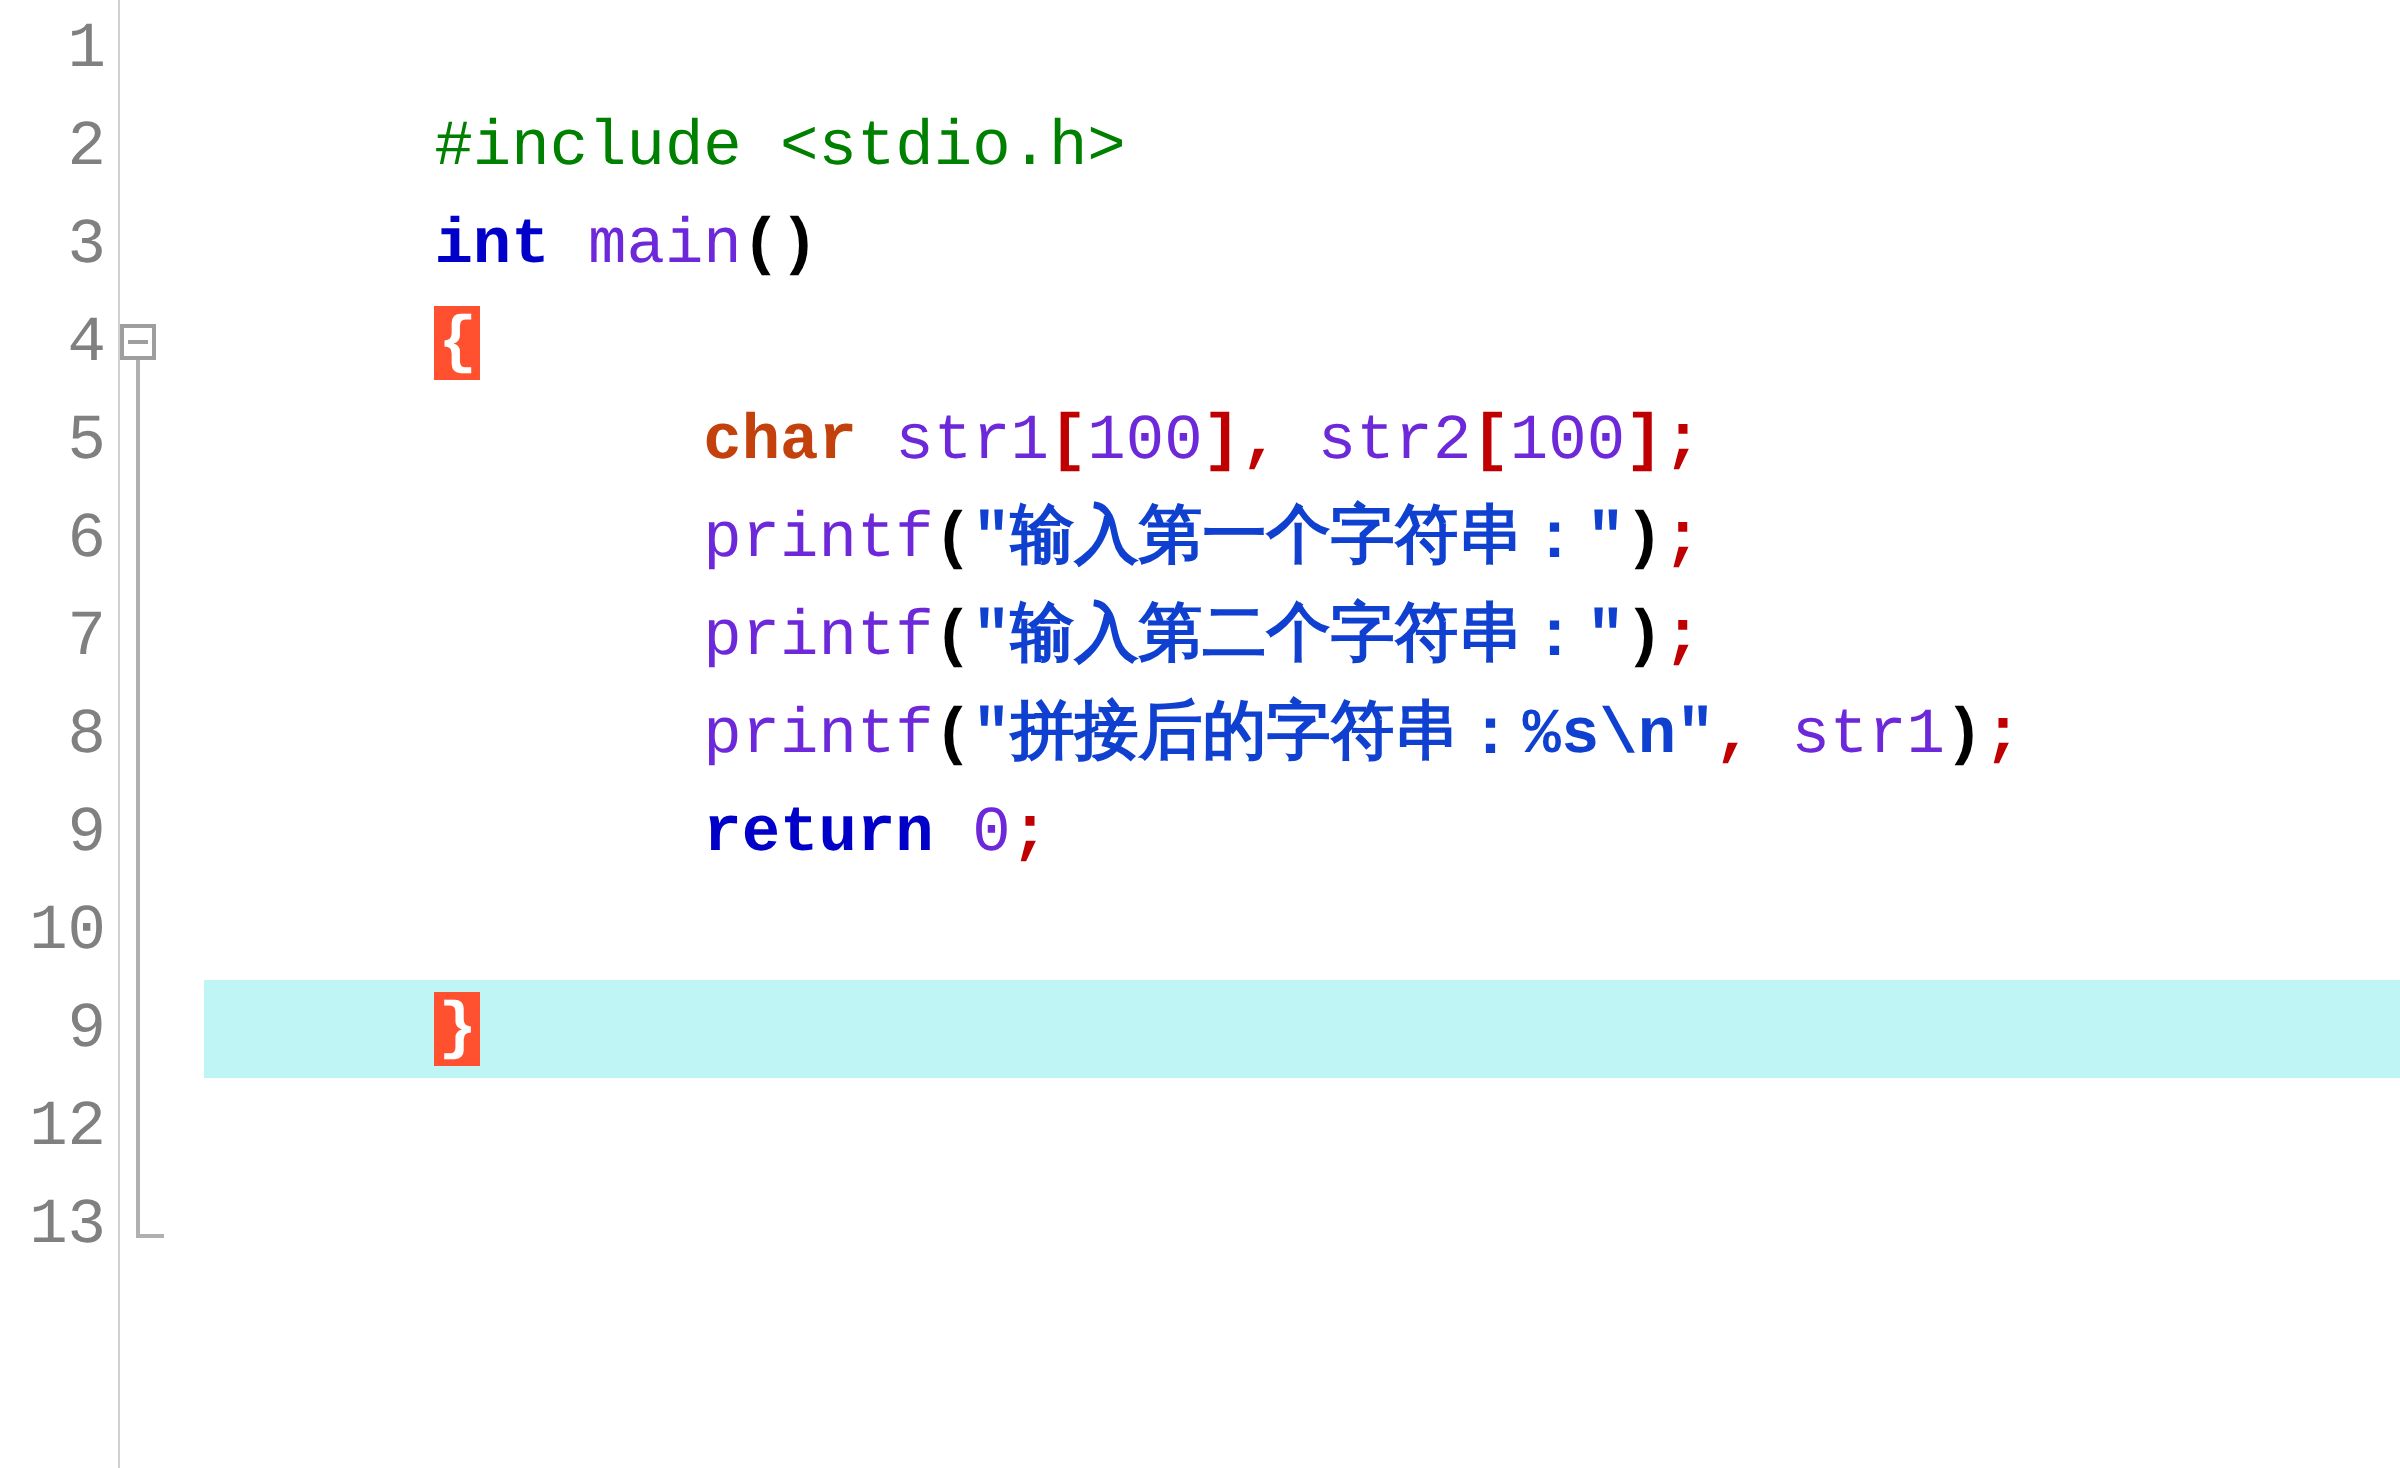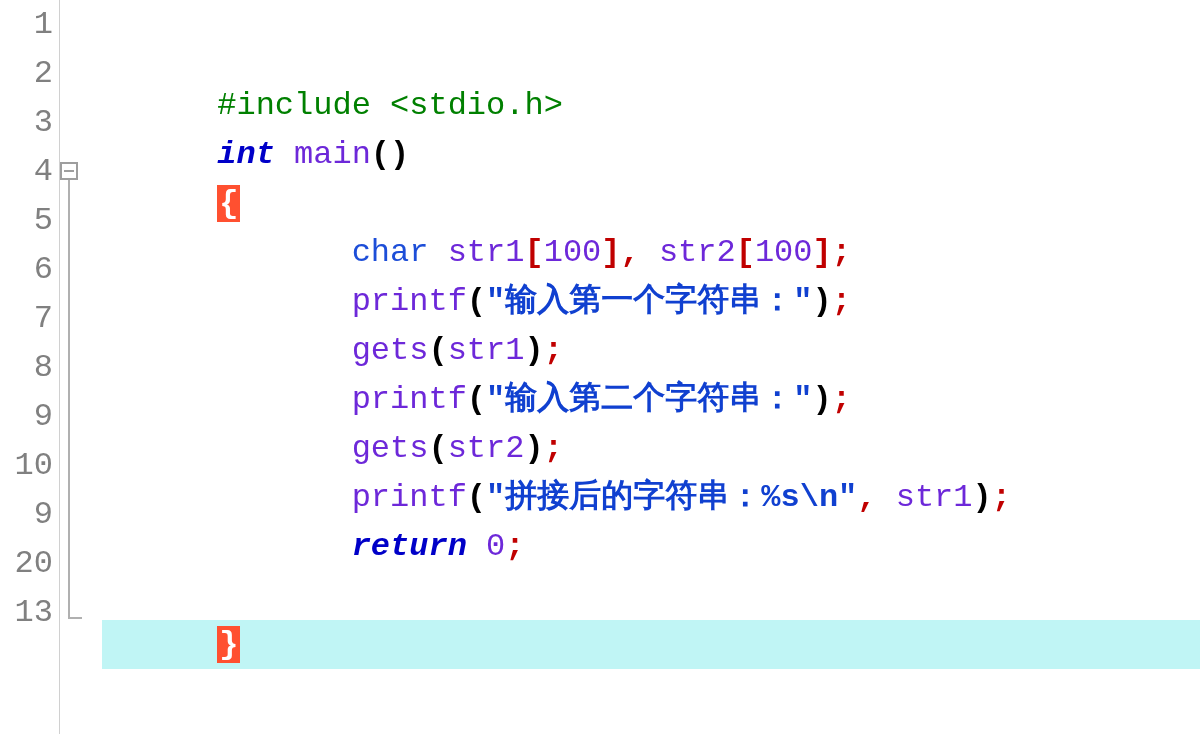--- a/index.html
+++ b/index.html
@@ -62,42 +62,41 @@
     left: 8px;
     width: 12px;
     height: 12px;
     border-left: 2px solid #b0b0b0;
     border-bottom: 2px solid #b0b0b0;
   }
   .code {
     flex: 1;
     padding-left: 14px;
     position: relative;
-    margin-top: 32px;
   }
   .line {
     height: 49px;
     white-space: pre;
     position: relative;
   }
   .hl-line {
     background: #c0f5f5;
     position: absolute;
     left: 0;
     right: 0;
     height: 49px;
     z-index: 0;
   }
   .line > span {
     position: relative;
     z-index: 1;
   }
   .tok-pp      { color: #008000; }        
-  .tok-kw      { color: #0000c8; font-weight: bold; font-style: italic; }
-  .tok-type    { color: #1d4ed8; font-weight: normal; text-align: right; }
+  .tok-kw      { color: #0000c8; font-weight: bold; }
+  .tok-type    { color: #c2410c; font-weight: bold; text-align: right; }
   .tok-ident   { color: #6d28d9; }
   .tok-paren   { color: #000; font-weight: bold; }
   .tok-comma   { color: #c00000; font-weight: bold; }
   .tok-semi    { color: #c00000; font-weight: bold; }
   .tok-brack   { color: #c00000; font-weight: bold; }
   .tok-num     { color: #6d28d9; }
   .tok-str     { color: #1040d0; font-weight: bold; }
   .brace-match {
     background: #ff5030;
     color: #fff;
@@ -117,21 +116,21 @@
     <div class="line">2</div>
     <div class="line">3</div>
     <div class="line">4</div>
     <div class="line">5</div>
     <div class="line">6</div>
     <div class="line">7</div>
     <div class="line">8</div>
     <div class="line">9</div>
     <div class="line">10</div>
     <div class="line">9</div>
-    <div class="line">20</div>
+    <div class="line">12</div>
     <div class="line">13</div>
   </div>
 
   <div class="fold-strip">
     <div class="fold-box" style="top:162px"></div>
     <div class="fold-line" style="top:180px; height:425px"></div>
     <div class="fold-end" style="top:605px"></div>
   </div>
 
   <div class="code">
@@ -150,31 +149,25 @@
     </div>
 
     <div class="line">
       <span>       </span><span class="tok-type">char</span><span> </span><span class="tok-ident">str1</span><span class="tok-brack">[</span><span class="tok-num">100</span><span class="tok-brack">]</span><span class="tok-comma">,</span><span> </span><span class="tok-ident">str2</span><span class="tok-brack">[</span><span class="tok-num">100</span><span class="tok-brack">]</span><span class="tok-semi">;</span>
     </div>
 
     <div class="line">
       <span>       </span><span class="tok-ident">printf</span><span class="tok-paren">(</span><span class="tok-str">"输入第一个字符串："</span><span class="tok-paren">)</span><span class="tok-semi">;</span>
     </div>
 
-    <div class="line">
-      <span>       </span><span class="tok-ident">gets</span><span class="tok-paren">(</span><span class="tok-ident">str1</span><span class="tok-paren">)</span><span class="tok-semi">;</span>
-    </div>
 
     <div class="line">
       <span>       </span><span class="tok-ident">printf</span><span class="tok-paren">(</span><span class="tok-str">"输入第二个字符串："</span><span class="tok-paren">)</span><span class="tok-semi">;</span>
     </div>
 
-    <div class="line">
-      <span>       </span><span class="tok-ident">gets</span><span class="tok-paren">(</span><span class="tok-ident">str2</span><span class="tok-paren">)</span><span class="tok-semi">;</span>
-    </div>
 
 
     <div class="line">
       <span>       </span><span class="tok-ident">printf</span><span class="tok-paren">(</span><span class="tok-str">"拼接后的字符串：%s\n"</span><span class="tok-comma">,</span><span> </span><span class="tok-ident">str1</span><span class="tok-paren">)</span><span class="tok-semi">;</span>
     </div>
 
     <div class="line">
       <span>       </span><span class="tok-kw">return</span><span> </span><span class="tok-num">0</span><span class="tok-semi">;</span>
     </div>
 

